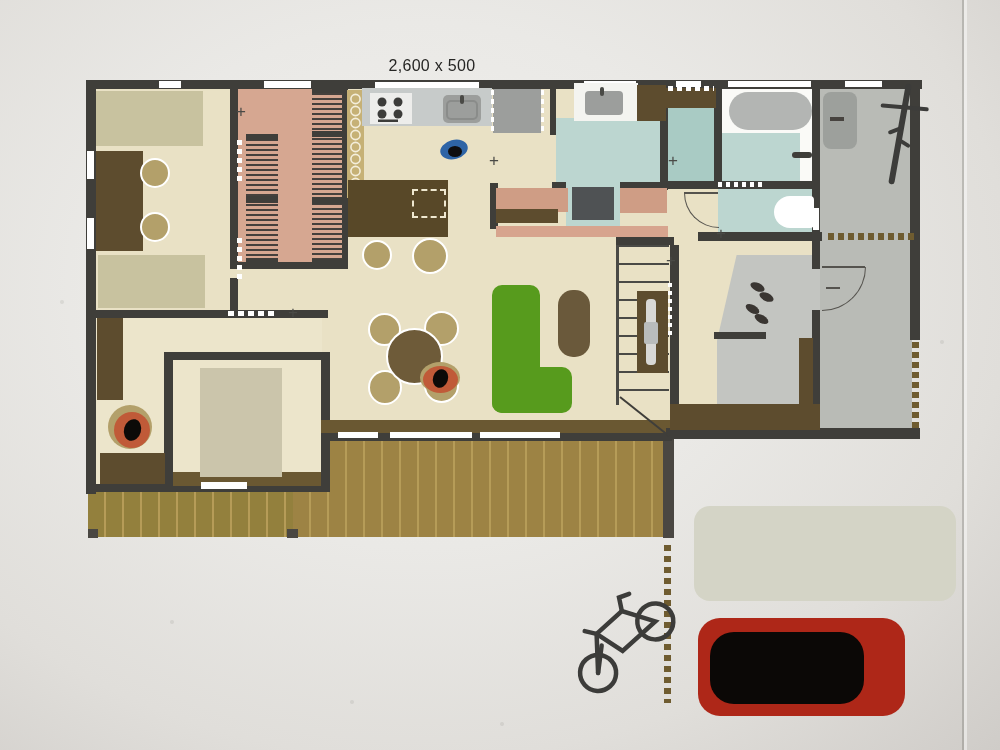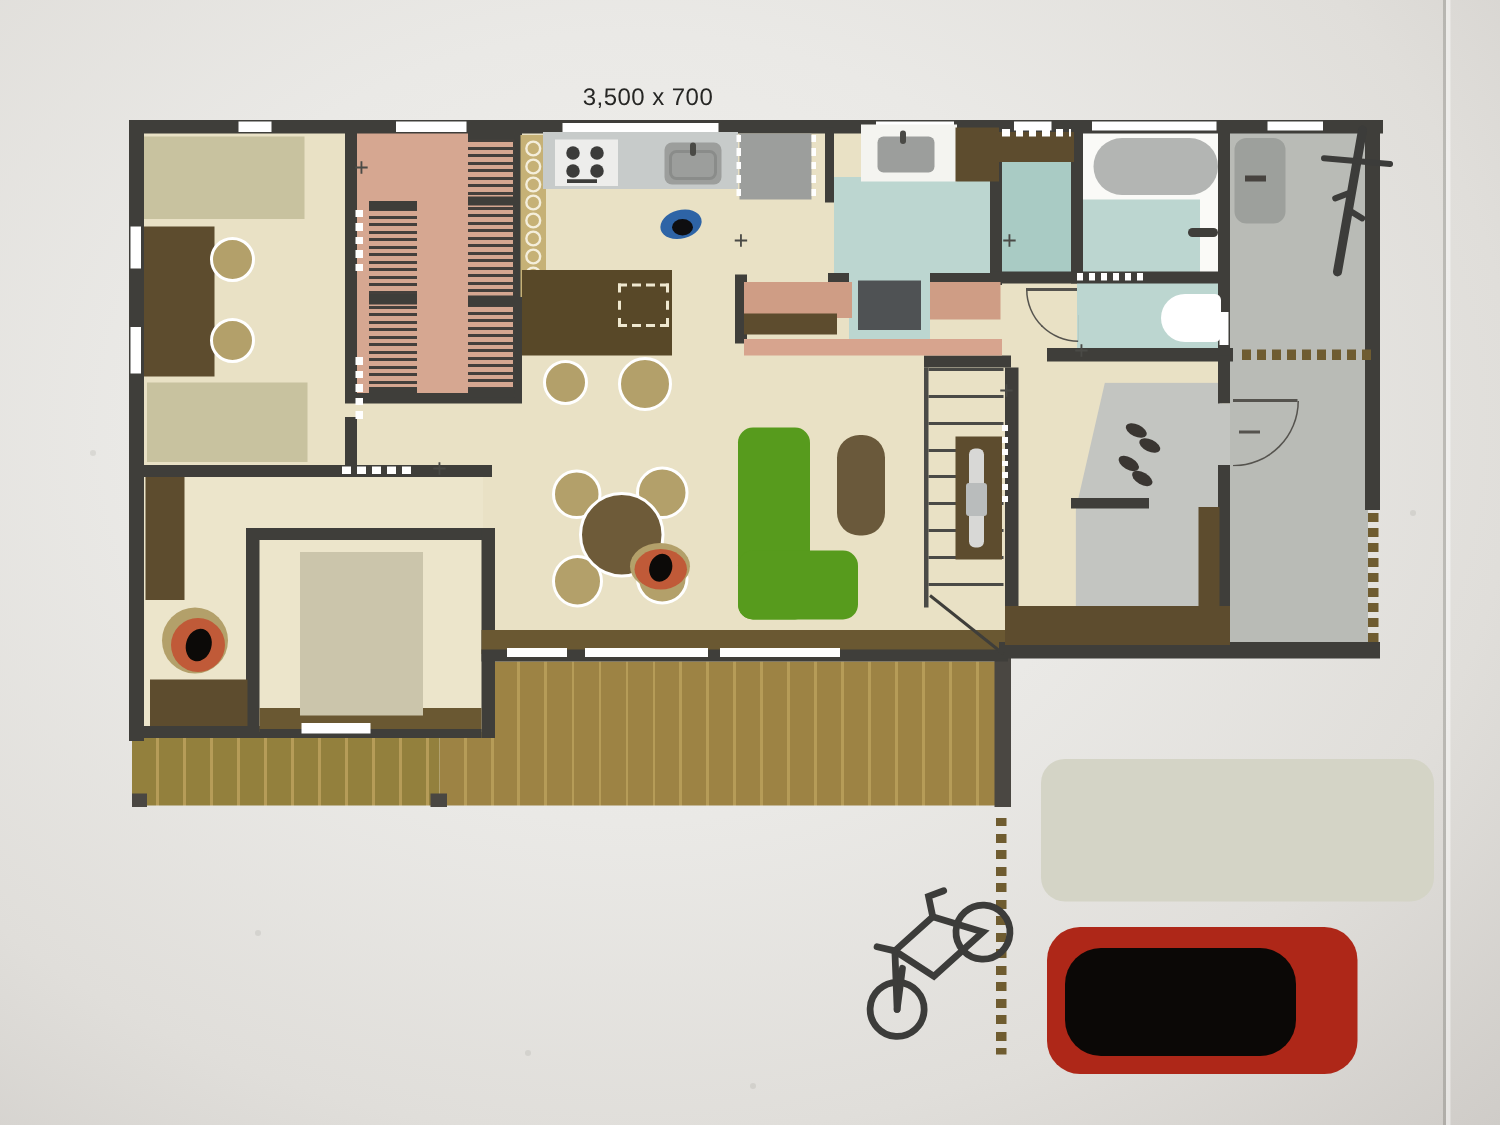--- a/index.html
+++ b/index.html
@@ -22,21 +22,21 @@
 
   <div class="r" style="left:962px;top:0;width:2px;height:750px;background:rgba(90,88,84,.28);"></div>
   <div class="r" style="left:964px;top:0;width:3px;height:750px;background:rgba(255,255,255,.45);"></div>
   <div class="speck" style="left:170px;top:620px;"></div>
   <div class="speck" style="left:350px;top:700px;"></div>
   <div class="speck" style="left:720px;top:575px;"></div>
   <div class="speck" style="left:940px;top:340px;"></div>
   <div class="speck" style="left:60px;top:300px;"></div>
   <div class="speck" style="left:500px;top:722px;"></div>
 
-  <div id="dim-label">3,500 x 700</div>
+  <div id="dim-label">2,600 x 500</div>
 
   <div class="r" style="left:293px;top:441px;width:380px;height:96px;
     background:repeating-linear-gradient(90deg, var(--deck_wood) 0 16px, var(--deck_line) 16px 18px);"></div>
   <div class="r" style="left:88px;top:492px;width:205px;height:45px;
     background:repeating-linear-gradient(90deg, var(--deck_wood_left) 0 16px, var(--deck_line) 16px 18px);"></div>
   <div class="r" style="left:663px;top:420px;width:11px;height:118px;background:#4a4742;"></div>
   <div class="r" style="left:88px;top:529px;width:10px;height:9px;background:#4a4742;"></div>
   <div class="r" style="left:287px;top:529px;width:11px;height:9px;background:#4a4742;"></div>
 
   <div class="r" style="left:96px;top:88px;width:816px;height:346px;background:var(--floor_beige);"></div>

